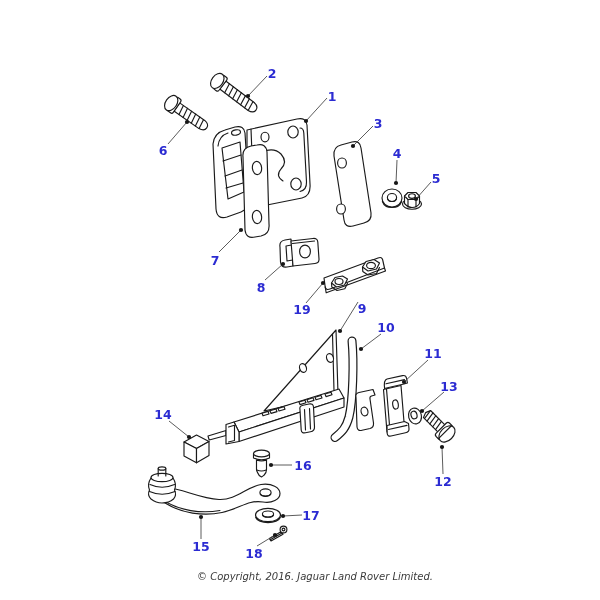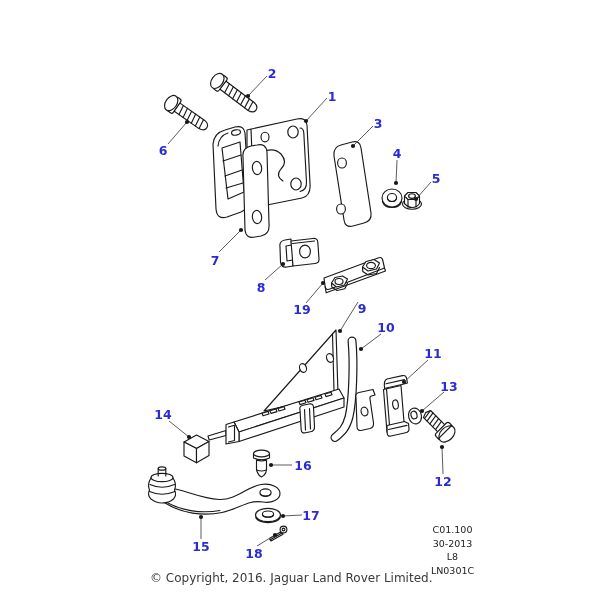--- a/index.html
+++ b/index.html
@@ -8,22 +8,22 @@
   .stage svg{position:absolute;left:0;top:0;}
   .part{fill:#ffffff;stroke:#1a1a1a;stroke-width:1.15;stroke-linejoin:round;stroke-linecap:round;}
   .part .detail{fill:none;}
   .leader{stroke:#4a4a4a;stroke-width:0.9;fill:none;}
   .dot{fill:#161616;stroke:none;}
   .callout{font-size:12.5px;font-weight:bold;text-anchor:middle;cursor:pointer;}
   .tube-outer{fill:none;stroke:#1a1a1a;stroke-width:9;stroke-linecap:round;}
   .tube-inner{fill:none;stroke:#ffffff;stroke-width:6.6;stroke-linecap:round;}
   .ref-block{position:absolute;left:405px;top:523px;width:95px;text-align:center;
              font-size:9.5px;line-height:13.5px;color:#222;}
-  .copyright{position:absolute;left:150px;top:571px;width:330px;text-align:left;
-             font-size:12px;color:#3a3a3a;}
+  .copyright{position:absolute;left:150px;top:571px;width:330px;text-align:center;
+             font-size:10px;color:#3a3a3a;font-style:italic;}
 </style>
 </head>
 <body>
 
 <div class="stage">
 <svg width="600" height="600" viewBox="0 0 600 600">
 
   <g class="part" transform="translate(220,83) rotate(37)">
     <path d="M3.4,-5 L39,-5 Q45,-4.4 45,0 Q45,4.4 39,5 L3.4,5 Z"></path>
     <path class="detail" d="M8,-5 L9.6,5 M13,-5 L14.6,5 M18,-5 L19.6,5 M23,-5 L24.6,5 M28,-5 L29.6,5 M33,-5 L34.6,5 M37.6,-4.8 L39,4.8"></path>
@@ -243,21 +243,15 @@
     <text class="callout" x="449" y="391">13</text>
     <text class="callout" x="163" y="419">14</text>
     <text class="callout" x="201" y="551">15</text>
     <text class="callout" x="303" y="470">16</text>
     <text class="callout" x="311" y="520">17</text>
     <text class="callout" x="254" y="558">18</text>
     <text class="callout" x="302" y="314">19</text>
   </g>
 </svg>
 
-  <div class="ref-block">
-    <div>C01.100</div>
-    <div>30-2013</div>
-    <div>L8</div>
-    <div>LN0301C</div>
-  </div>
 
   <div class="copyright">© Copyright, 2016. Jaguar Land Rover Limited.</div>
 </div>
 
 </body></html>

